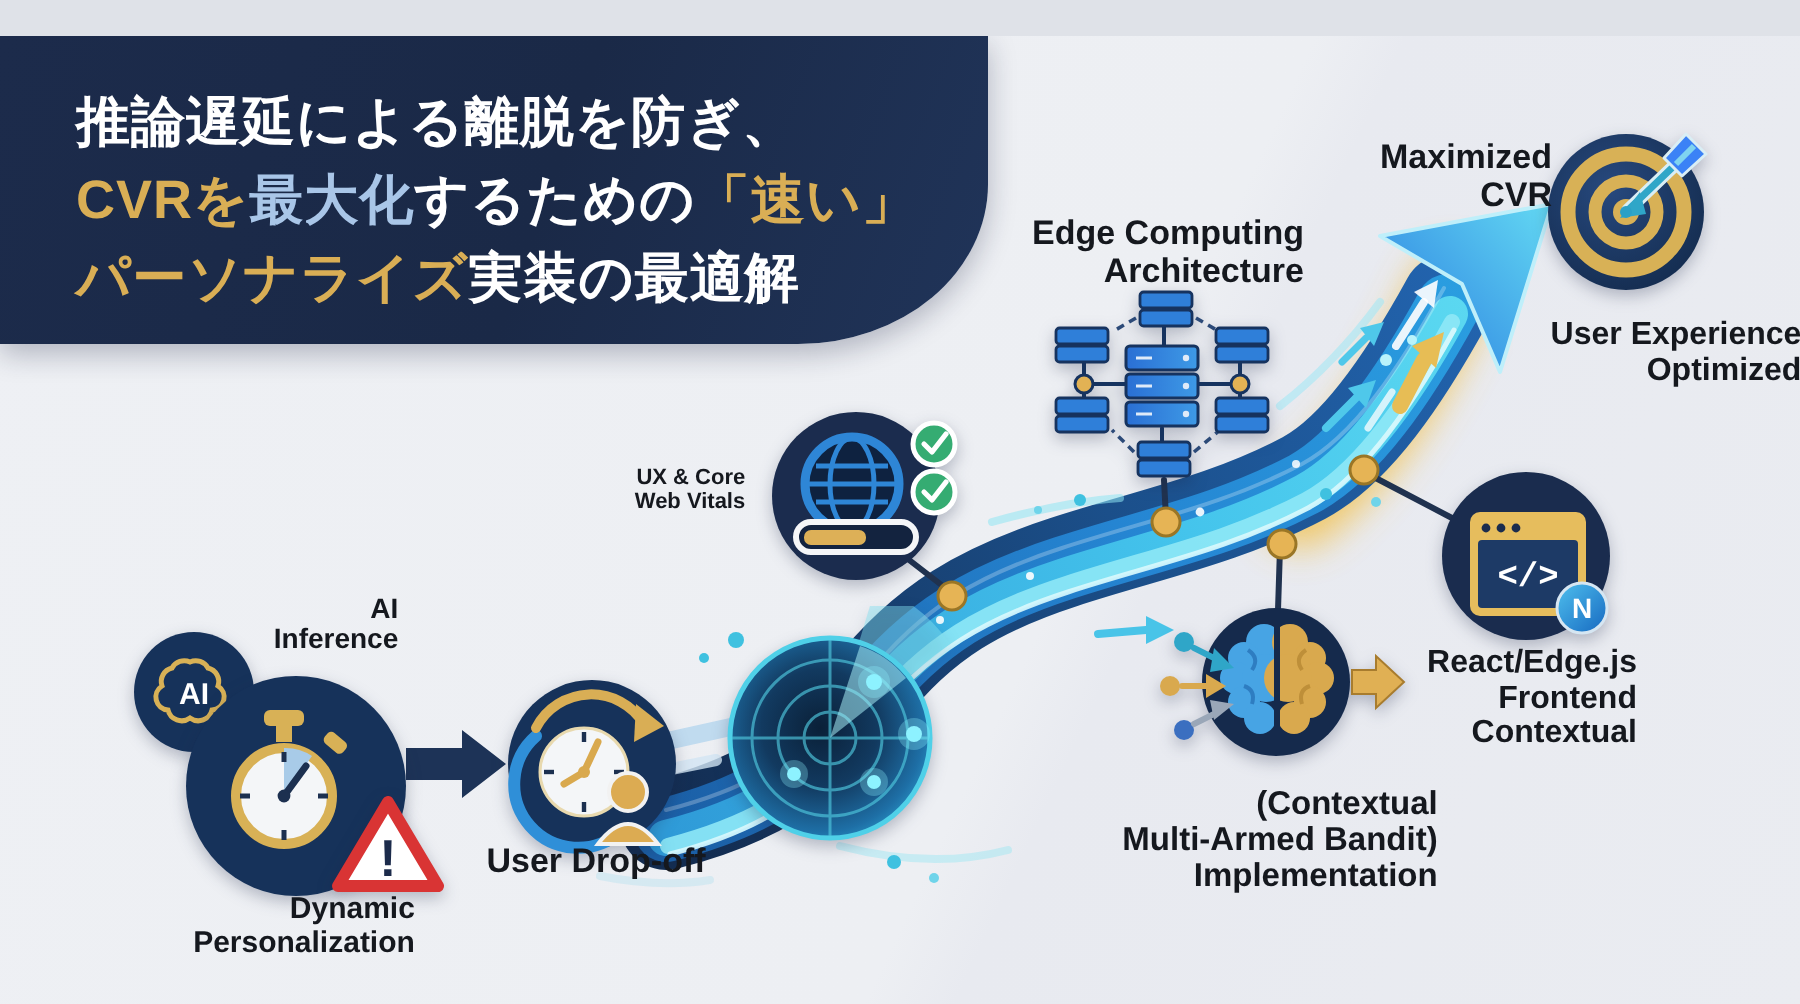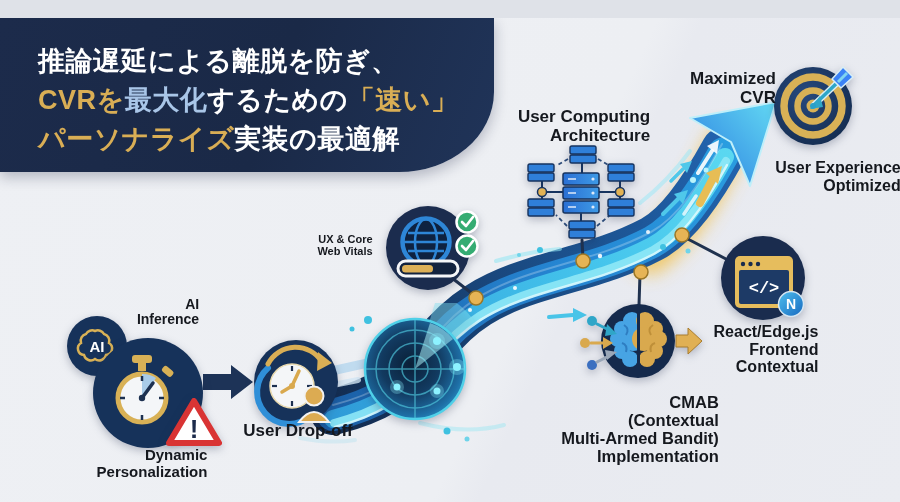--- a/index.html
+++ b/index.html
@@ -394,33 +394,32 @@
       <div>Personalization</div>
   </div>
   <div class="lbl" style="left:298px;top:404px;font-size:17px">
       <div>User Drop-off</div>
   </div>
   <div class="lbl" style="left:345px;top:215px;font-size:11px">
     <div>UX &amp; Core</div>
       <div>Web Vitals</div>
   </div>
   <div class="lbl" style="left:584px;top:90px;font-size:17px">
-    <div>User Computing</div>
+    <div>Edge Computing</div>
       <div>Architecture</div>
   </div>
   <div class="lbl" style="left:733px;top:52px;font-size:17px">
     <div>Maximized</div>
       <div>CVR</div>
   </div>
   <div class="lbl" style="left:838px;top:141px;font-size:16px">
     <div>User Experience</div>
       <div>Optimized</div>
   </div>
   <div class="lbl" style="left:640px;top:375px;font-size:16.5px">
-    <div>CMAB</div>
       <div>(Contextual</div>
     <div>Multi-Armed Bandit)</div>
       <div>Implementation</div>
   </div>
   <div class="lbl" style="left:766px;top:305px;font-size:16px">
     <div>React/Edge.js</div>
       <div>Frontend</div>
     <div>Contextual</div>
   </div>
 

